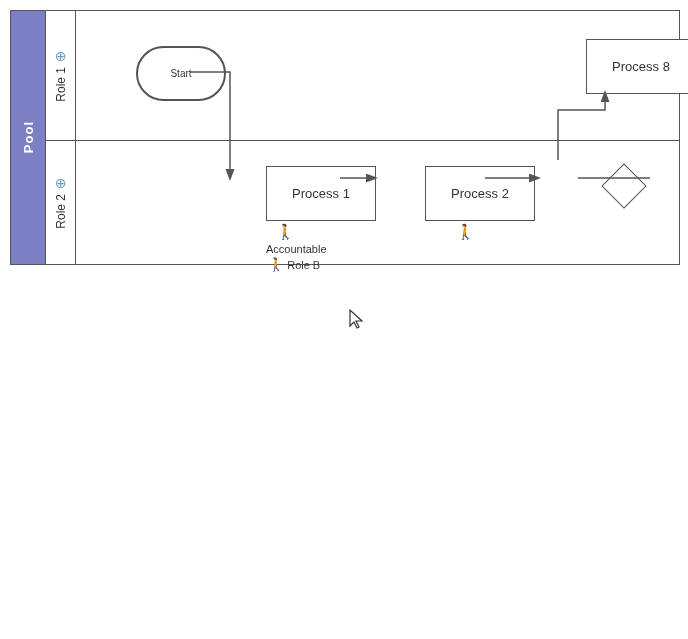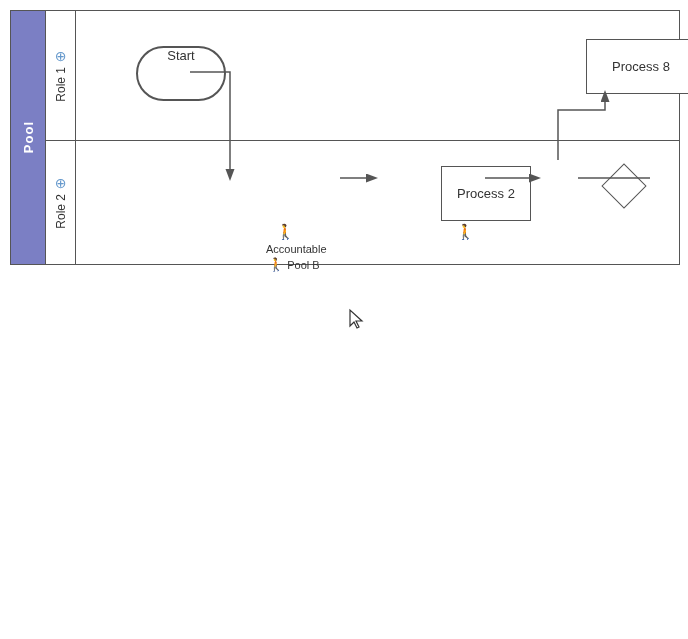--- a/index.html
+++ b/index.html
@@ -106,23 +106,23 @@
     }
 
     
     .start-event {
       width: 90px;
       height: 60px;
       border: 2px solid #555;
       border-radius: 30px;
       background: #fff;
       display: flex;
-      align-items: flex-start;
-      justify-content: center;
-      font-size: 13px;
+      align-items: center;
+      justify-content: center;
+      font-size: 10px;
       color: #333;
     }
 
     
     .process-box {
       background: #fff;
       border: 1.5px solid #555;
       display: flex;
       align-items: center;
       justify-content: center;
@@ -187,43 +187,46 @@
         </div>
       </div>
 
       <div class="lane" style="flex: 1; position: relative;">
         <div class="lane-header">
           <span class="lane-add-icon">⊕</span>
           <span class="lane-label">Role 2</span>
         </div>
         <div class="lane-content">
 
+          <div class="bpmn-shape process-box" style="left: 190px; top: 25px; width: 110px; height: 55px;">
+            <span>Process 1</span>
+          </div>
 
           <span class="person-icon" style="left: 200px; top: 82px; font-size: 15px; color: #6699cc;">
             🚶
           </span>
 
-          <div class="bpmn-shape process-box" style="left: 365px; top: 25px; width: 90px; height: 55px;">
+          <div class="bpmn-shape process-box" style="left: 349px; top: 25px; width: 110px; height: 55px;">
             <span>Process 2</span>
           </div>
 
           <span class="person-icon" style="left: 380px; top: 82px; font-size: 15px; color: #6699cc;">
             🚶
           </span>
 
           <div class="bpmn-shape" style="left: 528px; top: 25px; width: 40px; height: 40px; display:flex; align-items:center; justify-content:center;">
             <div style="width:32px;height:32px;background:#fff;border:1.5px solid #555;transform:rotate(45deg);"></div>
           </div>
 
           <div class="tooltip-label" style="left: 190px; top: 102px;">
             <span>Accountable</span>
           </div>
           <div class="tooltip-label" style="left: 192px; top: 116px; display:flex; align-items:center; gap:3px;">
             <span style="color:#6699cc; font-size:13px;">🚶</span>
-            <span>Pool B</span>
+            <span>Role B</span>
           </div>
 
         </div>
       </div>
 
     </div>
   </div>
 
   <svg class="connections-svg" style="position:absolute; top:10px; left:10px; width:670px; height:255px; overflow:visible; pointer-events:none;">
 

